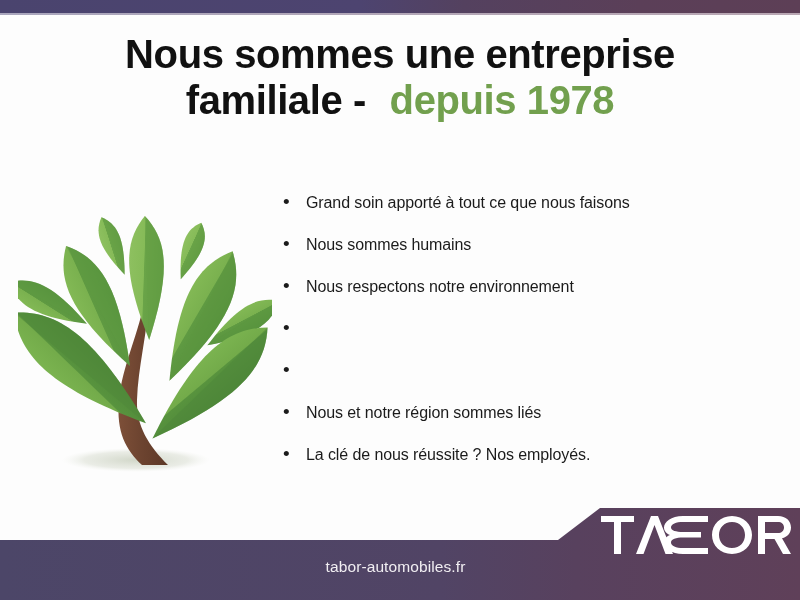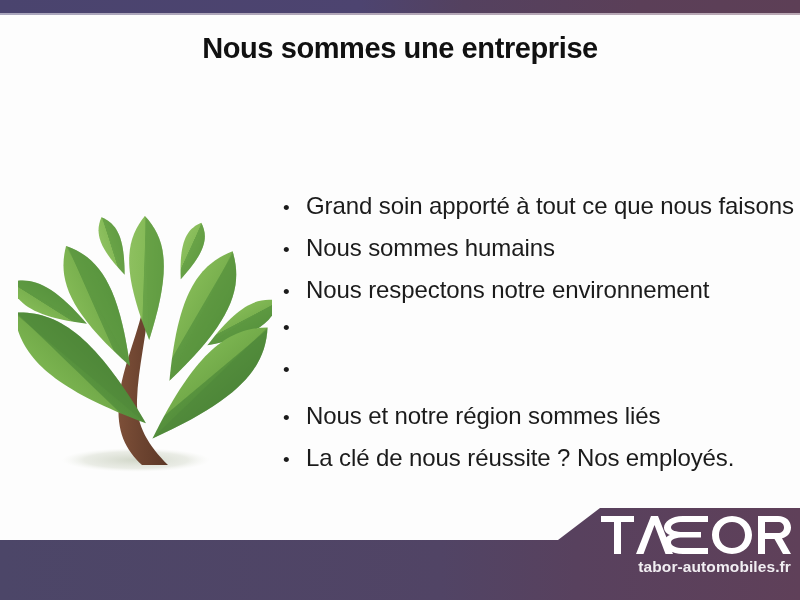--- a/index.html
+++ b/index.html
@@ -43,21 +43,21 @@
   
   #title-block {
     position: absolute;
     left: 0;
     top: 32px;
     width: 800px;
     text-align: center;
     line-height: 1.14;
   }
   .title-line {
-    font-size: 29px;
+    font-size: 40px;
     font-weight: bold;
     letter-spacing: -0.4px;
     color: #111111;
     white-space: nowrap;
   }
   .title-accent {
     color: #72a04e;
   }
   .title-gap {
     display: inline-block;
@@ -77,21 +77,21 @@
     height: 42px;
   }
   .bullet-dot {
     width: 23px;
     flex: none;
     font-size: 19px;
     line-height: 1;
     color: #1b1b1b;
   }
   .bullet-text {
-    font-size: 24px;
+    font-size: 16px;
     color: #1b1b1b;
     white-space: nowrap;
     letter-spacing: -0.1px;
   }
 
   
   #tree-art {
     position: absolute;
     left: 18px;
     top: 188px;
@@ -112,37 +112,37 @@
     left: 601px;
     top: 516px;
     width: 190px;
     height: 38px;
   }
   #logo-url {
     position: absolute;
     left: 0;
     top: 558px;
     width: 791px;
-    text-align: right;
+    text-align: center;
     font-size: 15.5px;
     color: #f1eef2;
     letter-spacing: 0.1px;
-    font-weight: bold;
   }
 </style>
 </head>
 <body>
 
 <div id="slide">
 
   <div id="top-bar"></div>
   <div id="top-bar-hairline"></div>
 
   <div id="title-block">
     <div class="title-line">Nous sommes une entreprise</div>
+    <div class="title-line"><span>familiale - </span><span class="title-gap"></span><span class="title-accent">depuis 1978</span></div>
   </div>
 
   <div id="tree-art">
     <svg width="254" height="305" viewBox="0 0 254 305" xmlns="http://www.w3.org/2000/svg">
       <defs>
         <linearGradient id="lfA" x1="0" y1="0" x2="1" y2="0.25">
           <stop offset="0%" stop-color="#8fc161"></stop>
             <stop offset="49%" stop-color="#86bb58"></stop>
           <stop offset="51%" stop-color="#6aa448"></stop>
             <stop offset="100%" stop-color="#5e9941"></stop>

